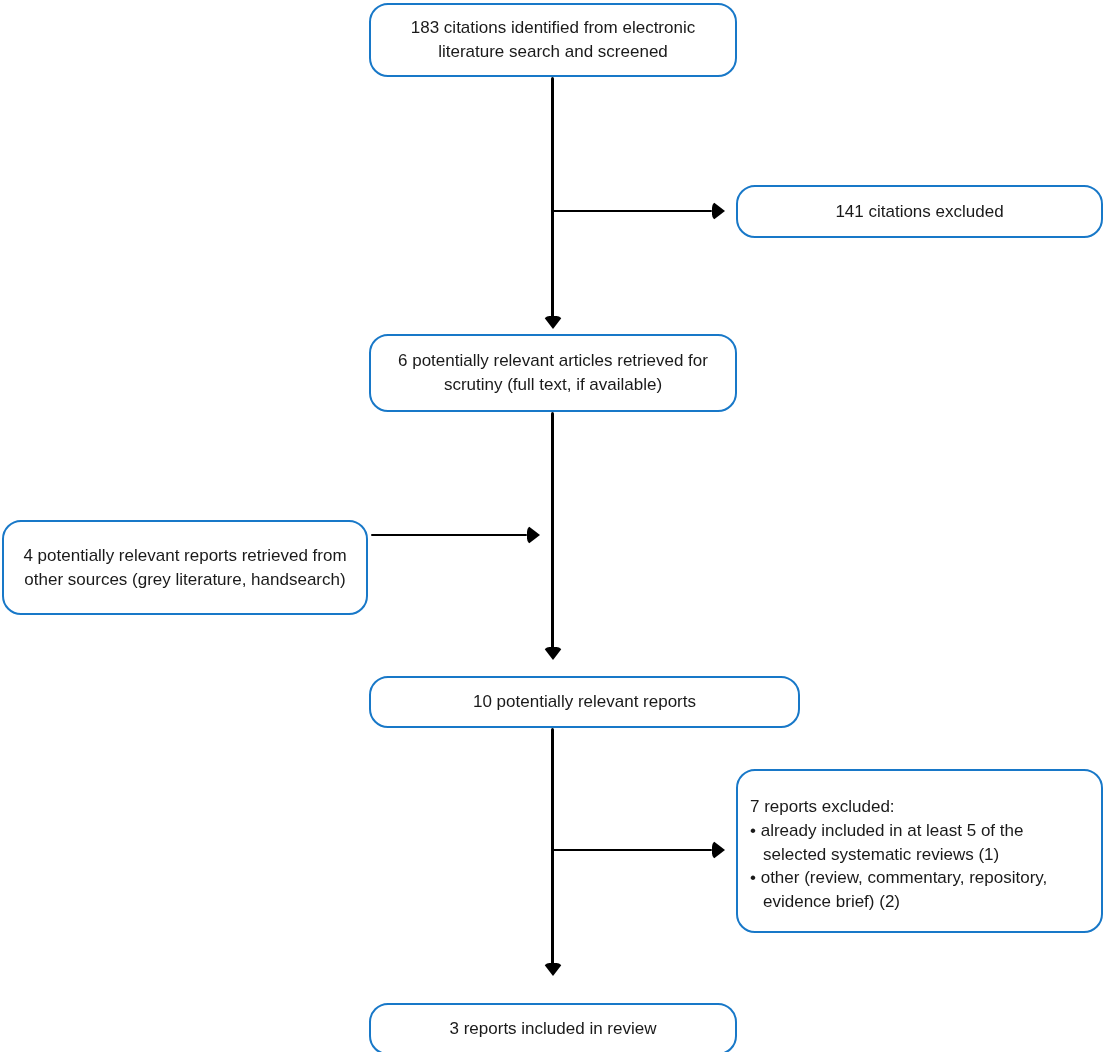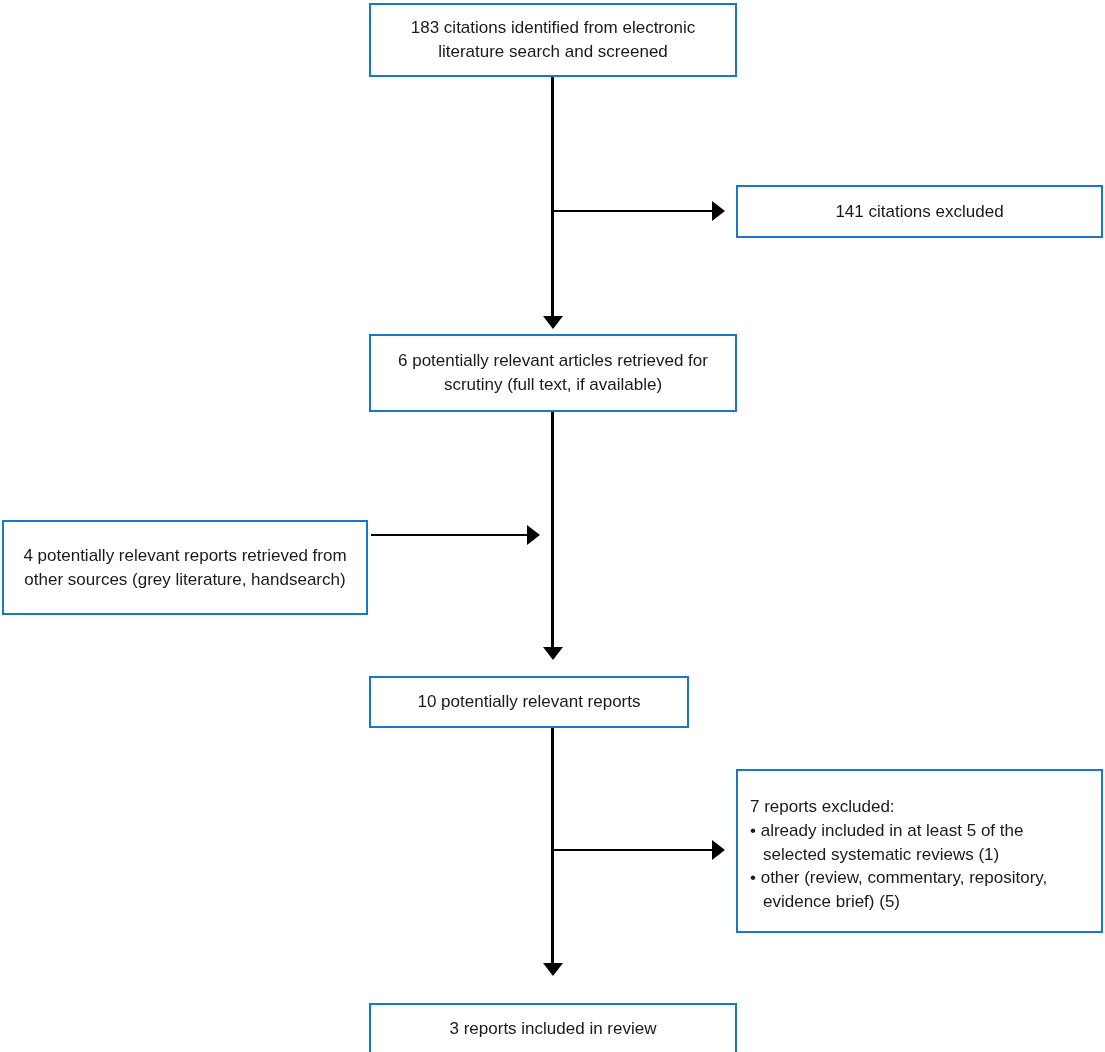--- a/index.html
+++ b/index.html
@@ -1,21 +1,21 @@
 <!DOCTYPE html>
 <html style="--box-border: #1878c8; --arrow: #000000; --text: #1a1a1a; --background: #ffffff;"><head>
 <meta charset="utf-8">
 <style>
   :root {
     --box-border: #1878c8;
     --arrow: #000000;
     --text: #1a1a1a;
     --background: #ffffff;
   }
-  * { margin: 0; padding: 0; box-sizing: border-box; }
+  * { margin: 0; padding: 0; box-sizing: border-box; border-radius: 19px; }
   html, body { background: var(--background); }
   body {
     font-family: "Liberation Sans", "DejaVu Sans", sans-serif;
     color: var(--text);
   }
   .diagram {
     position: relative;
     width: 1105px;
     height: 1052px;
     background: var(--background);
@@ -48,21 +48,21 @@
     padding-left: 13px;
     text-indent: -13px;
   }
   .node--left-align li::before { content: "\2022\00a0"; }
 
   
   #node-identified        { left: 369px; top: 3px;   width: 368px; height: 74px; }
   #node-excluded-citations{ left: 736px; top: 185px; width: 367px; height: 53px; }
   #node-retrieved-articles{ left: 369px; top: 334px; width: 368px; height: 78px; }
   #node-other-sources     { left: 2px;   top: 488px; width: 366px; height: 95px; margin-top: 32px; }
-  #node-potentially-relevant { left: 369px; top: 676px; width: 320px; height: 52px; }
+  #node-potentially-relevant { left: 369px; top: 676px; width: 431px; height: 52px; }
   #node-excluded-reports  { left: 736px; top: 769px; width: 367px; height: 164px; }
   #node-included          { left: 369px; top: 995px; width: 368px; height: 52px; margin-top: 8px; }
 
   
   .vline { position: absolute; width: 3px; background: var(--arrow); }
   .hline { position: absolute; height: 2px; background: var(--arrow); }
   .head-down {
     position: absolute; width: 0; height: 0;
     border-left: 10px solid transparent;
     border-right: 10px solid transparent;
@@ -112,21 +112,21 @@
   </div>
 
   <div class="node" id="node-potentially-relevant">
     <span>10 potentially relevant reports</span>
   </div>
 
   <div class="node node--left-align" id="node-excluded-reports">
     <div>7 reports excluded:</div>
     <ul>
         <li>already included in at least 5 of the selected systematic reviews (1)</li>
-        <li>other (review, commentary, repository, evidence brief) (5)</li>
+        <li>other (review, commentary, repository, evidence brief) (2)</li>
       </ul>
   </div>
 
   <div class="node" id="node-included">
     <span>3 reports included in review</span>
   </div>
 
   <div class="vline" id="v1"></div>
   <div class="head-down" id="v1-head"></div>
   <div class="hline" id="h1"></div>

